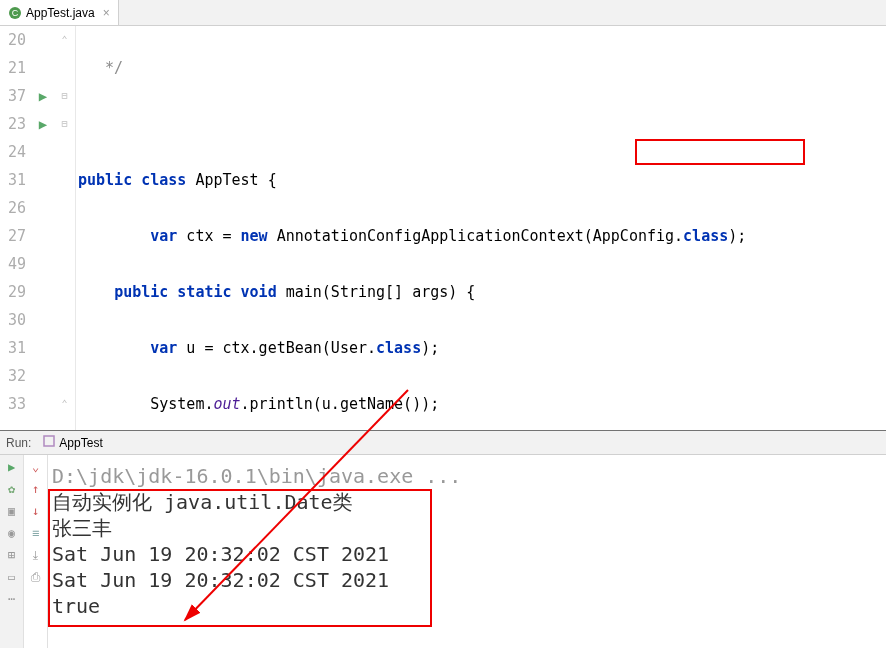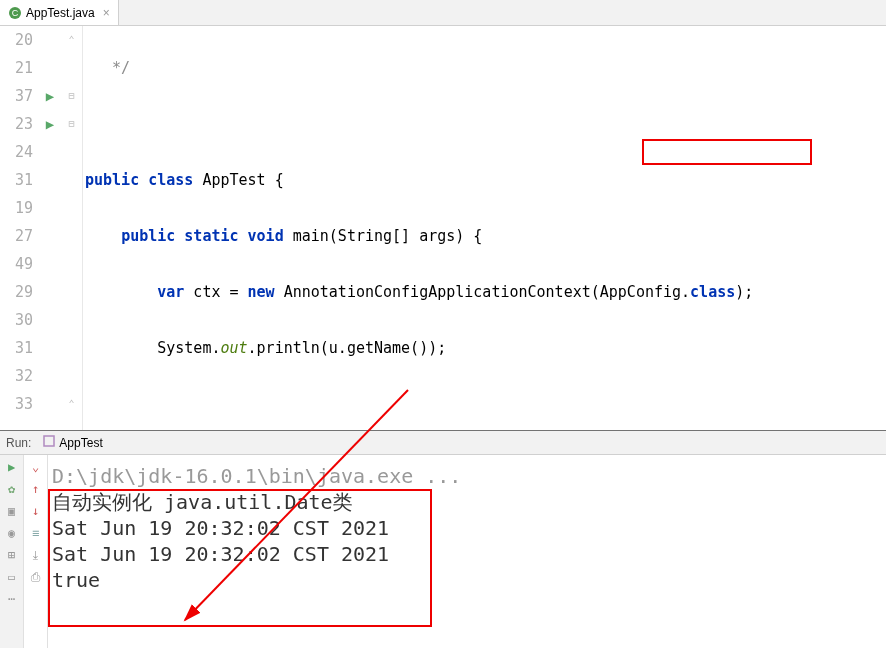--- a/index.html
+++ b/index.html
@@ -1,34 +1,34 @@
 <!DOCTYPE html>
 <html><head>
 <meta charset="utf-8">
 <style>
 * { margin: 0; padding: 0; box-sizing: border-box; }
 body { font-family: "Consolas", "Monaco", monospace; font-size: 14px; background: #fff; width: 886px; height: 648px; overflow: hidden; }
 .tab-bar { background: #f2f2f2; border-bottom: 1px solid #d0d0d0; height: 26px; display: flex; align-items: stretch; }
 .tab { background: #fff; border-right: 1px solid #d0d0d0; padding: 4px 8px; display: flex; align-items: center; gap: 4px; font-family: "Segoe UI", sans-serif; font-size: 12px; }
 .tab-icon { width: 14px; height: 14px; display: inline-flex; }
 .tab-close { color: #999; margin-left: 4px; font-size: 12px; cursor: pointer; }
-.editor-area { height: 404px; display: flex; overflow: hidden; background: #fff; padding-left: 7px; }
+.editor-area { height: 404px; display: flex; overflow: hidden; background: #fff; }
 .gutter { display: flex; }
 .line-numbers { width: 32px; text-align: right; padding-right: 6px; color: #adadad; background: #fff; font-size: 15px; line-height: 28px; }
 .line-numbers div { height: 28px; }
 .run-markers { width: 22px; background: #fff; line-height: 28px; }
 .run-markers div { height: 28px; display: flex; align-items: center; justify-content: center; }
 .fold-col { width: 22px; background: #fff; line-height: 28px; border-right: 1px solid #e8e8e8; }
 .fold-col div { height: 28px; display: flex; align-items: center; justify-content: center; color: #c0c0c0; font-size: 10px; }
 .code { flex: 1; line-height: 28px; font-size: 15px; position: relative; white-space: pre; padding-left: 2px; }
 .code .ln { height: 28px; }
 .kw { color: #0033b3; font-weight: bold; }
 .cls { color: #000; }
 .mtd { color: #000; }
-.fld { color: #4d7c0f; font-style: italic; }
+.fld { color: #4c1d95; font-style: italic; }
 .cmt { color: #8c8c8c; }
 .highlight-box { border: 2px solid #e00; position: absolute; pointer-events: none; }
 .run-panel { border-top: 1px solid #737373; height: 218px; display: flex; flex-direction: column; }
 .run-header { background: #f2f2f2; border-bottom: 1px solid #d0d0d0; height: 24px; display: flex; align-items: center; padding-left: 6px; font-family: "Segoe UI", sans-serif; font-size: 12px; gap: 6px; }
 .run-header-title { color: #555; }
 .run-header-tab { display: flex; align-items: center; gap: 4px; padding: 2px 6px; }
 .run-body { flex: 1; display: flex; }
 .run-toolbar { width: 24px; background: #f2f2f2; border-right: 1px solid #e0e0e0; display: flex; flex-direction: column; align-items: center; padding-top: 4px; gap: 6px; }
 .run-toolbar2 { width: 24px; background: #fff; border-right: 1px solid #e0e0e0; display: flex; flex-direction: column; align-items: center; padding-top: 4px; gap: 6px; }
 .tool-icon { width: 16px; height: 16px; display: flex; align-items: center; justify-content: center; font-size: 12px; }
@@ -55,21 +55,21 @@
 
 <div class="editor-area">
   <div class="gutter">
     <div class="line-numbers">
       <div>20</div>
         <div>21</div>
         <div>37</div>
         <div>23</div>
         <div>24</div>
         <div>31</div>
-        <div>19</div>
+        <div>26</div>
         <div>27</div>
         <div>49</div>
         <div>29</div>
         <div>30</div>
         <div>31</div>
         <div>32</div>
         <div>33</div>
     </div>
     <div class="run-markers">
       <div></div>
@@ -101,22 +101,23 @@
         <div></div>
         <div></div>
         <div></div>
       <div>⌃</div>
     </div>
   </div>
   <div class="code">
 <div class="ln">   <span class="cmt">*/</span></div>
 <div class="ln"></div>
 <div class="ln"><span class="kw">public</span> <span class="kw">class</span> <span class="cls">AppTest</span><span> {</span></div>
+<div class="ln">        <span class="kw">var</span><span> ctx = </span><span class="kw">new</span><span> AnnotationConfigApplicationContext(</span><span>AppConfig</span><span>.</span><span class="kw">class</span><span>);</span></div>
 <div class="ln">    <span class="kw">public</span> <span class="kw">static</span> <span class="kw">void</span> <span class="mtd">main</span><span>(String[] args) {</span></div>
-<div class="ln">        <span class="kw">var</span><span> ctx = </span><span class="kw">new</span><span> AnnotationConfigApplicationContext(</span><span>AppConfig</span><span>.</span><span class="kw">class</span><span>);</span></div>
+<div class="ln">        <span class="kw">var</span><span> u = ctx.getBean(User.</span><span class="kw">class</span><span>);</span></div>
 <div class="ln">        <span>System.</span><span class="fld">out</span><span>.println(u.getName());</span></div>
 
 
 
 
 
 
 
     <div class="highlight-box" style="top:113px;left:559px;width:170px;height:26px;"></div>
   </div>
@@ -146,20 +147,21 @@
       <span class="tool-icon" style="color:#c55;">⌄</span>
       <span class="tool-icon" style="color:#c55;">↑</span>
       <span class="tool-icon" style="color:#c55;">↓</span>
       <span class="tool-icon" style="color:#8aa;">≡</span>
       <span class="tool-icon" style="color:#999;">⤓</span>
       <span class="tool-icon" style="color:#999;">⎙</span>
     </div>
     <div class="console">
       <div class="console-line" style="color:#999;">D:\jdk\jdk-16.0.1\bin\java.exe ...</div>
       <div class="console-line">自动实例化 java.util.Date类</div>
+      <div class="console-line">张三丰</div>
       <div class="console-line">Sat Jun 19 20:32:02 CST 2021</div>
       <div class="console-line">Sat Jun 19 20:32:02 CST 2021</div>
       <div class="console-line">true</div>
       <div class="highlight-box" style="top:34px;left:0px;width:384px;height:138px;"></div>
     </div>
   </div>
 </div>
 
 <svg class="arrow-line" style="position:absolute;top:0;left:0;width:886px;height:648px;">
   <defs>

